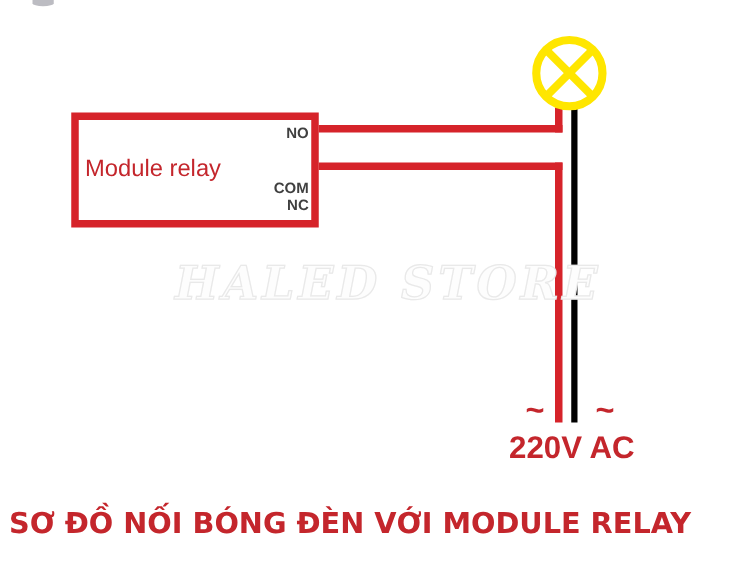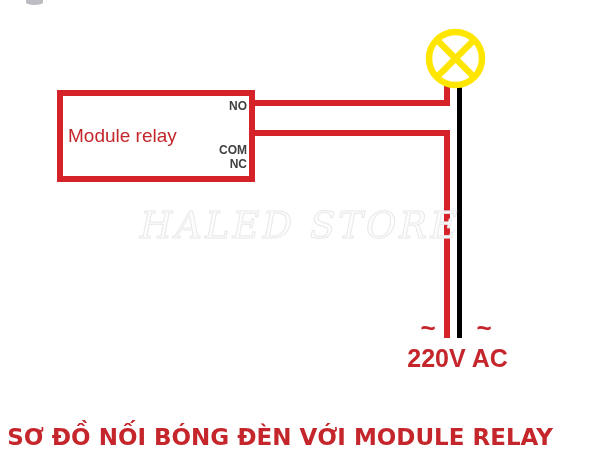--- a/index.html
+++ b/index.html
@@ -62,21 +62,21 @@
   
   .bulb { position: absolute; left: 424px; top: 27px; width: 63px; height: 63px; }
 
   
   .watermark {
     position: absolute;
     left: 140px; top: 204px;
     width: 310px;
     font-family: "DejaVu Serif", "Liberation Serif", serif;
     font-style: italic;
-    font-weight: normal;
+    font-weight: bold;
     font-size: 37px;
     letter-spacing: 3px;
     white-space: nowrap;
     color: #fdfdfd;
     -webkit-text-stroke: 1px #e9e9e9;
     text-shadow: 0 0 1px #efefef;
   }
 
   
   .tilde {
@@ -97,21 +97,21 @@
     text-align: center;
     font-size: 25px;
     font-weight: bold;
     color: #c4262c;
     white-space: nowrap;
   }
 
   
   .diagram-title {
     position: absolute;
-    left: 0; top: 424px;
+    left: 0; top: 406px;
     width: 560px;
     text-align: center;
     font-family: "DejaVu Sans", "Liberation Sans", sans-serif;
     font-size: 23px;
     font-weight: bold;
     color: #c4262c;
     white-space: nowrap;
   }
 </style>
 </head>

